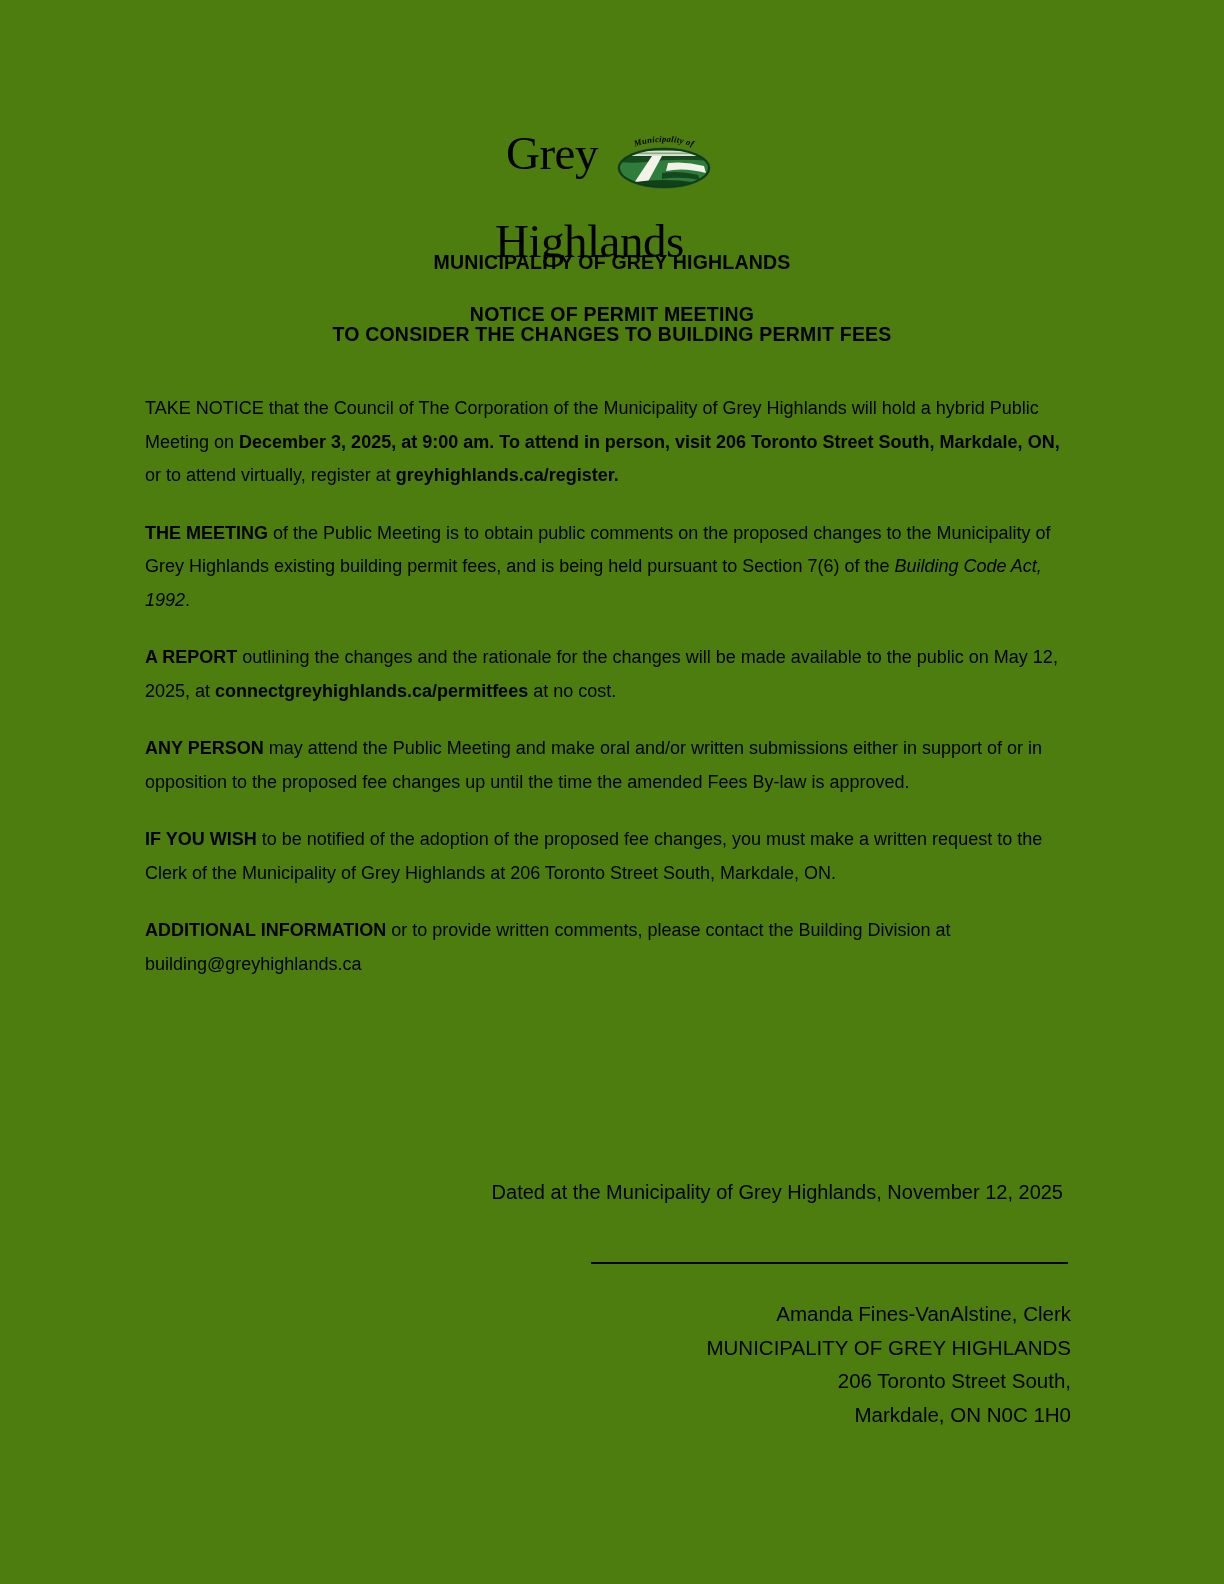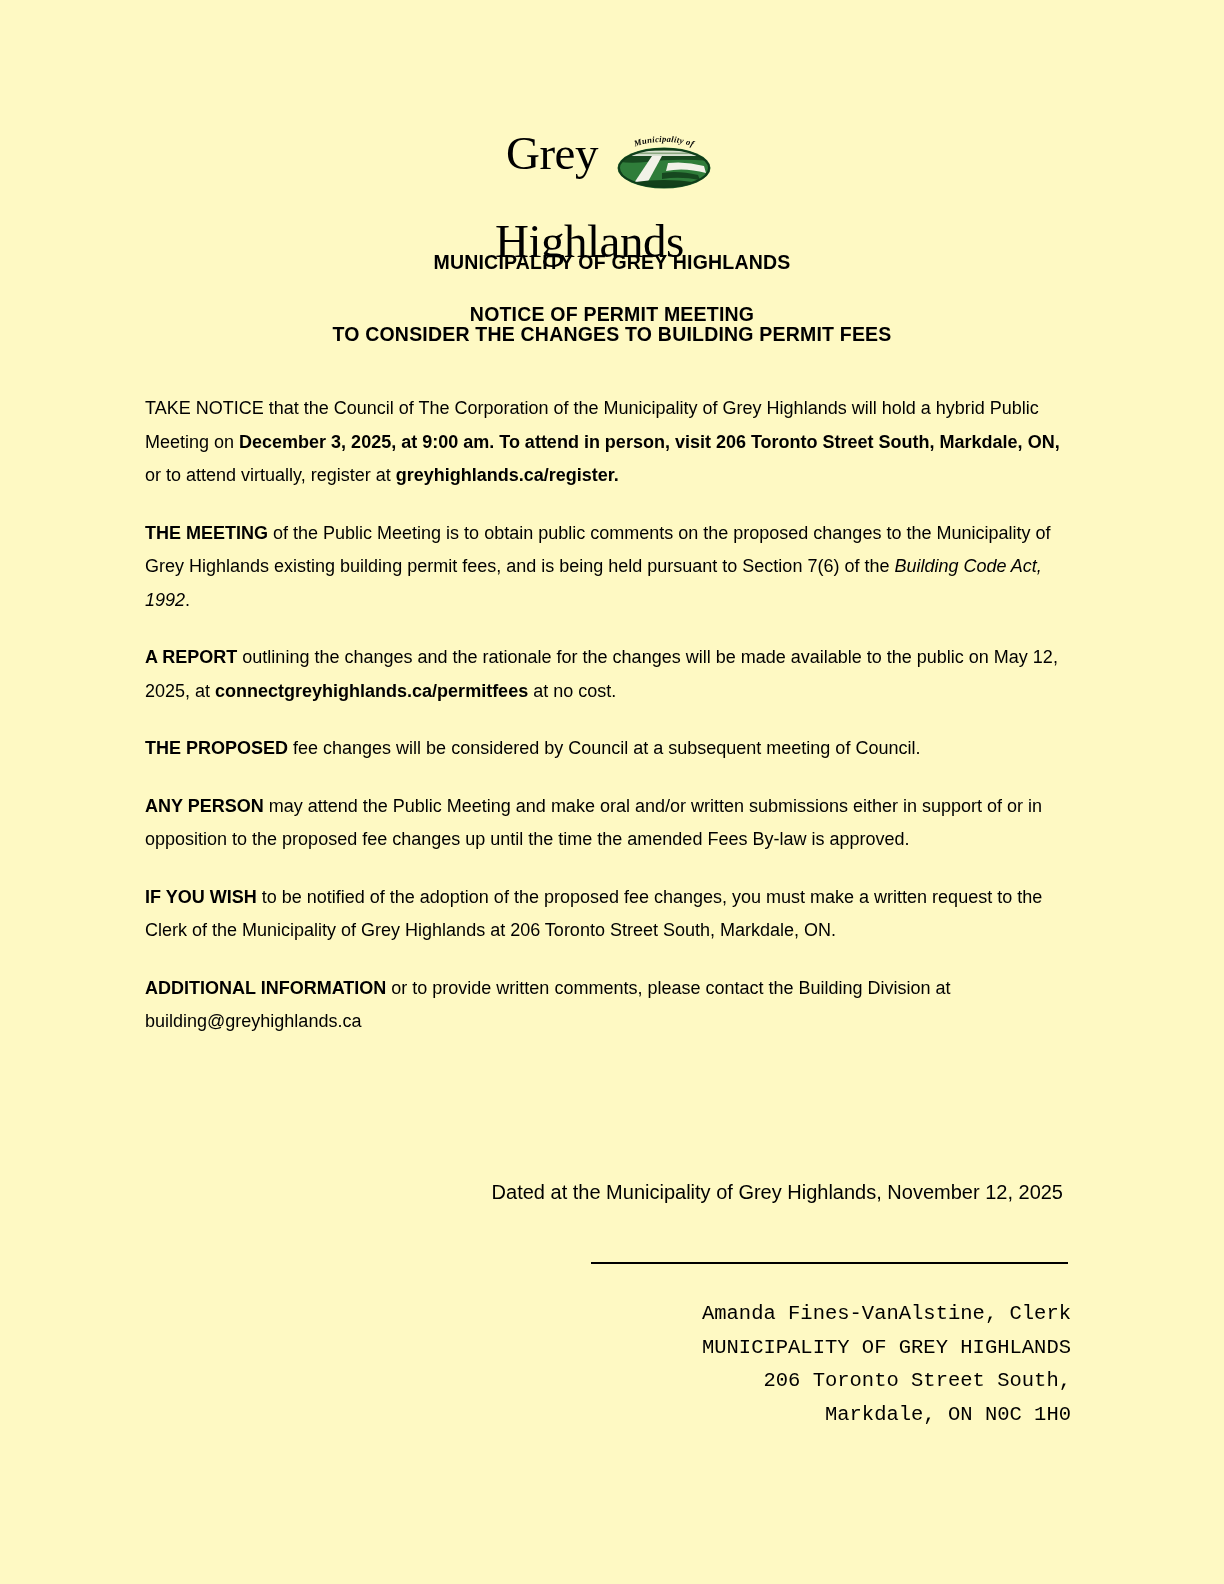--- a/index.html
+++ b/index.html
@@ -13,21 +13,21 @@
     height: 1584px;
     font-family: "Liberation Sans", sans-serif;
     color: #000000;
     -webkit-font-smoothing: antialiased;
   }
 
   .page {
     position: relative;
     width: 1224px;
     height: 1584px;
-    background: #fef9c3;
+    background: #4d7c0f;
     box-sizing: border-box;
   }
 
   
   .logo-block {
     position: absolute;
     top: 126px;
     left: 0;
     width: 1224px;
     height: 104px;
@@ -164,21 +164,21 @@
   }
   .sig-block {
     position: absolute;
     top: 1297px;
     left: 145px;
     width: 926px;
     text-align: right;
     font-size: 20.5px;
     line-height: 33.5px;
   }
-  .sig-line { display: block; font-family: Liberation Mono, monospace; }
+  .sig-line { display: block; }
 </style>
 </head>
 <body>
 
 <div class="page">
 
   <div class="logo-block">
     <div class="logo-inner">
       <div class="logo-wordmark logo-word-grey">Grey</div>
       <div class="logo-wordmark logo-word-highlands">Highlands</div>
@@ -228,23 +228,20 @@
     </p>
 
     <p class="para">
       <span class="b">THE MEETING</span><span> of the Public Meeting is to obtain public comments on the proposed changes to the Municipality of Grey Highlands existing building permit fees, and is being held pursuant to Section 7(6) of the </span><span class="i">Building Code Act, 1992</span><span>.</span>
     </p>
 
     <p class="para">
       <span class="b">A REPORT</span><span> outlining the changes and the rationale for the changes will be made available to the public on May 12, 2025, at </span><span class="b">connectgreyhighlands.ca/permitfees</span><span> at no cost.</span>
     </p>
 
-    <p class="para">
-      <span class="b">THE PROPOSED</span><span> fee changes will be considered by Council at a subsequent meeting of Council.</span>
-    </p>
 
     <p class="para">
       <span class="b">ANY PERSON</span><span> may attend the Public Meeting and make oral and/or written submissions either in support of or in opposition to the proposed fee changes up until the time the amended Fees By-law is approved.</span>
     </p>
 
     <p class="para">
       <span class="b">IF YOU WISH</span><span> to be notified of the adoption of the proposed fee changes, you must make a written request to the Clerk of the Municipality of Grey Highlands at 206 Toronto Street South, Markdale, ON.</span>
     </p>
 
     <p class="para">

